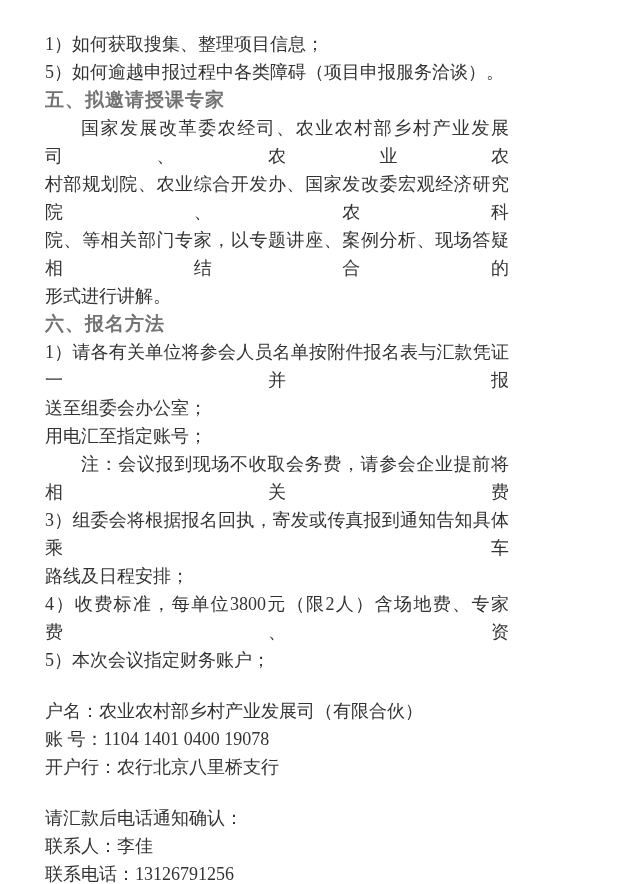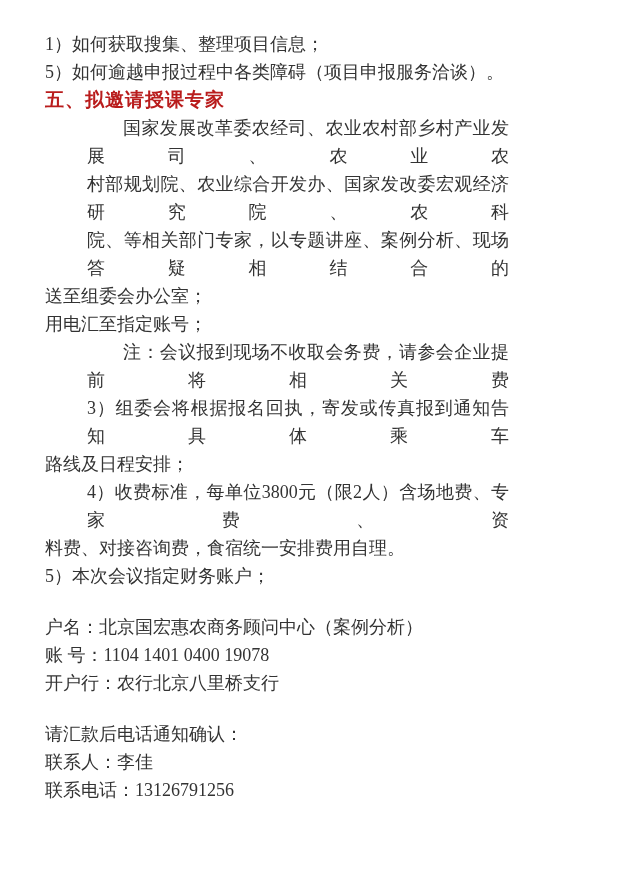--- a/index.html
+++ b/index.html
@@ -19,57 +19,58 @@
     color: #333333;
   }
   .line {
     white-space: pre-wrap;
     min-height: 28px;
   }
   
   .line.full {
     text-align: justify;
     text-align-last: justify;
-    margin-left: 42px;
   }
   .indent { text-indent: 2em; }
   .heading {
     font-family: "Liberation Sans", "DejaVu Sans", sans-serif;
     font-weight: bold;
-    color: #b91c1c;
+    color: #737373;
     font-size: 19px;
     letter-spacing: 1px;
   }
   .spacer { height: 23px; }
 </style>
 </head>
 <body>
 
 <div class="page">
 
   <div class="line">1）如何获取搜集、整理项目信息；</div>
   <div class="line">5）如何逾越申报过程中各类障碍（项目申报服务洽谈）。</div>
 
   <div class="line heading">五、拟邀请授课专家</div>
   <div class="line full indent">国家发展改革委农经司、农业农村部乡村产业发展司、农业农</div>
   <div class="line full">村部规划院、农业综合开发办、国家发改委宏观经济研究院、农科</div>
   <div class="line full">院、等相关部门专家，以专题讲座、案例分析、现场答疑相结合的</div>
+  <div class="line">形式进行讲解。</div>
 
+  <div class="line heading">六、报名方法</div>
+  <div class="line full">1）请各有关单位将参会人员名单按附件报名表与汇款凭证一并报</div>
   <div class="line">送至组委会办公室；</div>
   <div class="line">用电汇至指定账号；</div>
   <div class="line full indent">注：会议报到现场不收取会务费，请参会企业提前将相关费</div>
   <div class="line full">3）组委会将根据报名回执，寄发或传真报到通知告知具体乘车</div>
   <div class="line">路线及日程安排；</div>
   <div class="line full">4）收费标准，每单位3800元（限2人）含场地费、专家费、资</div>
-  <div class="line">料费、对接咨询费，食宿统一安排费用自理。</div>
   <div class="line">5）本次会议指定财务账户；</div>
 
   <div class="spacer"></div>
 
-  <div class="line">户名：北京国宏惠农商务顾问中心（案例分析）</div>
+  <div class="line">户名：农业农村部乡村产业发展司（有限合伙）</div>
   <div class="line">账 号：1104 1401 0400 19078</div>
   <div class="line">开户行：农行北京八里桥支行</div>
 
   <div class="spacer"></div>
 
   <div class="line">请汇款后电话通知确认：</div>
   <div class="line">联系人：李佳</div>
   <div class="line">联系电话：13126791256</div>
 
 </div>

